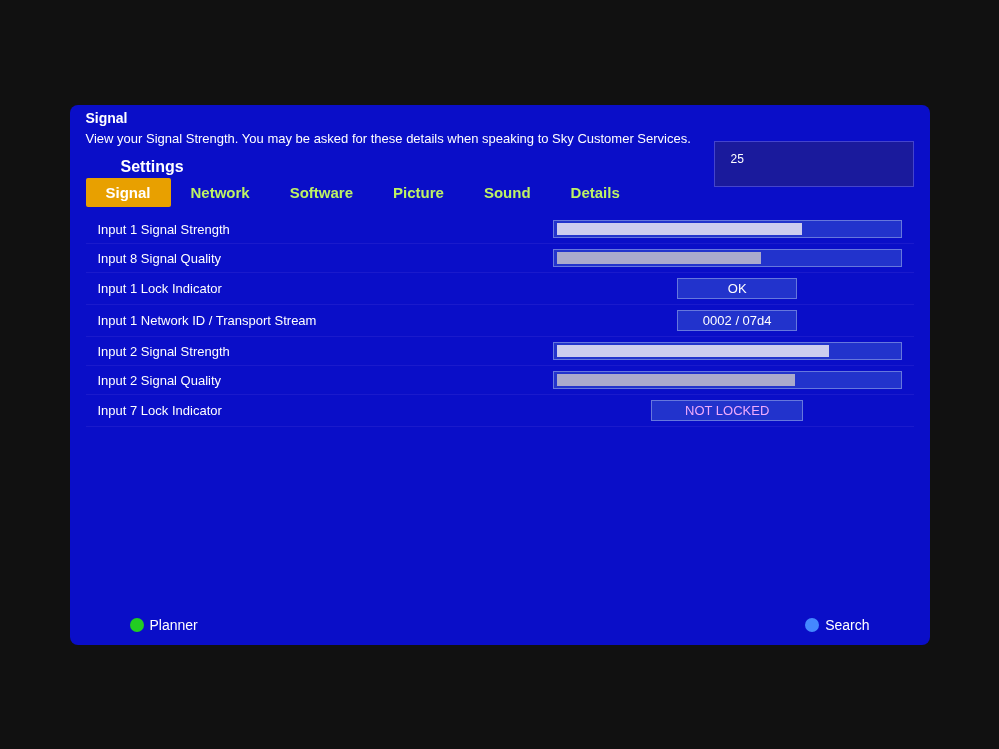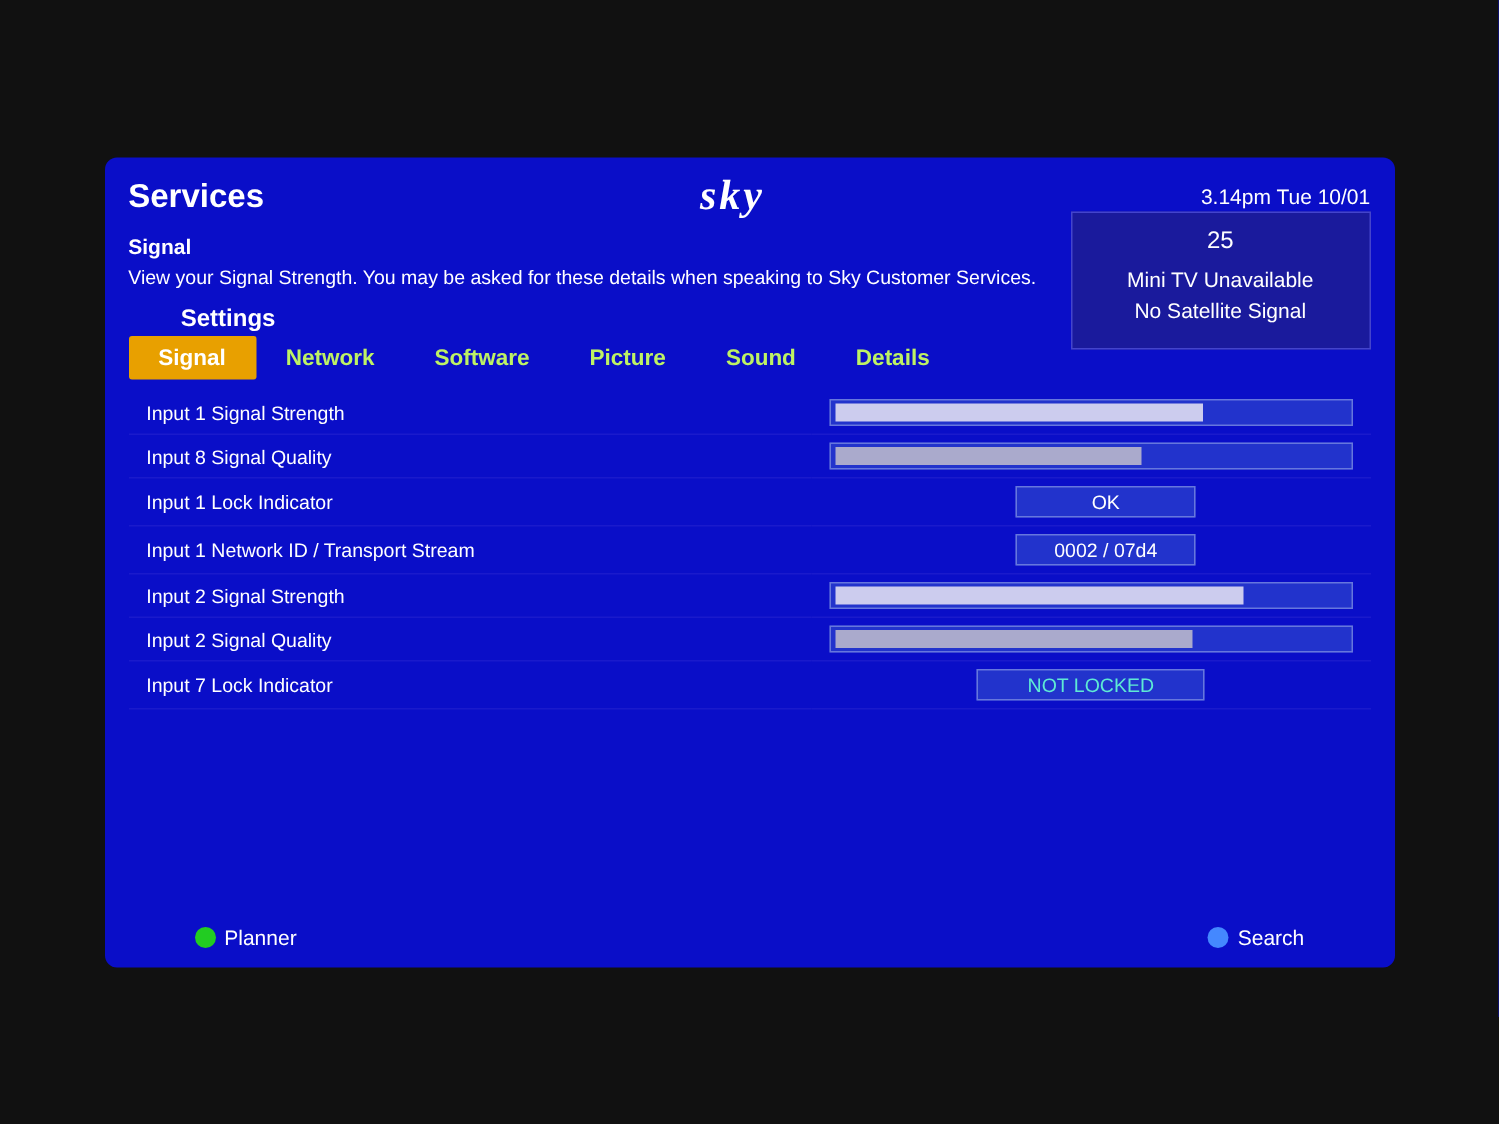--- a/index.html
+++ b/index.html
@@ -74,22 +74,22 @@
       right: 16px;
       width: 200px;
       background: #1a1a9c;
       border: 1px solid #4444cc;
       padding: 10px 16px 14px 16px;
       text-align: center;
     }
 
     .mini-tv-number {
       color: white;
-      font-size: 16px;
-      text-align: center;
+      font-size: 12px;
+      text-align: left;
       margin-bottom: 6px;
     }
 
     .mini-tv-text {
       color: white;
       font-size: 14px;
       line-height: 1.5;
     }
 
     
@@ -184,21 +184,21 @@
       margin-left: 20px;
     }
 
     .not-locked {
       background: #2233cc;
       border: 1px solid #6677dd;
       padding: 2px 33px;
       display: inline-block;
       min-width: 140px;
       text-align: right;
-      color: #5eead4;
+      color: #f0abfc;
     }
 
     
     .bottom-bar {
       position: absolute;
       bottom: 12px;
       left: 0;
       right: 0;
       display: flex;
       justify-content: space-between;
@@ -227,37 +227,28 @@
       background: #4488ff;
       border-radius: 50%;
       display: inline-block;
     }
   </style>
 </head>
 <body>
 
 <div class="tv-frame">
 
-  <div class="top-bar">
-    <span class="page-title">Services</span>
-    <span class="sky-logo">sky</span>
-    <span class="datetime">3.14pm Tue 10/01</span>
-  </div>
 
   <div class="signal-desc">
     <div class="signal-label">Signal</div>
     <div>View your Signal Strength. You may be asked for these details when speaking to Sky Customer Services.</div>
   </div>
 
   <div class="mini-tv-box">
     <div class="mini-tv-number">25</div>
-    <div class="mini-tv-text">
-      <span>Mini TV Unavailable</span><br>
-      <span>No Satellite Signal</span>
-    </div>
   </div>
 
   <div class="settings-label">Settings</div>
 
   <div class="tab-bar">
     <button class="tab active">Signal</button>
     <button class="tab">Network</button>
     <button class="tab">Software</button>
     <button class="tab">Picture</button>
     <button class="tab">Sound</button>

